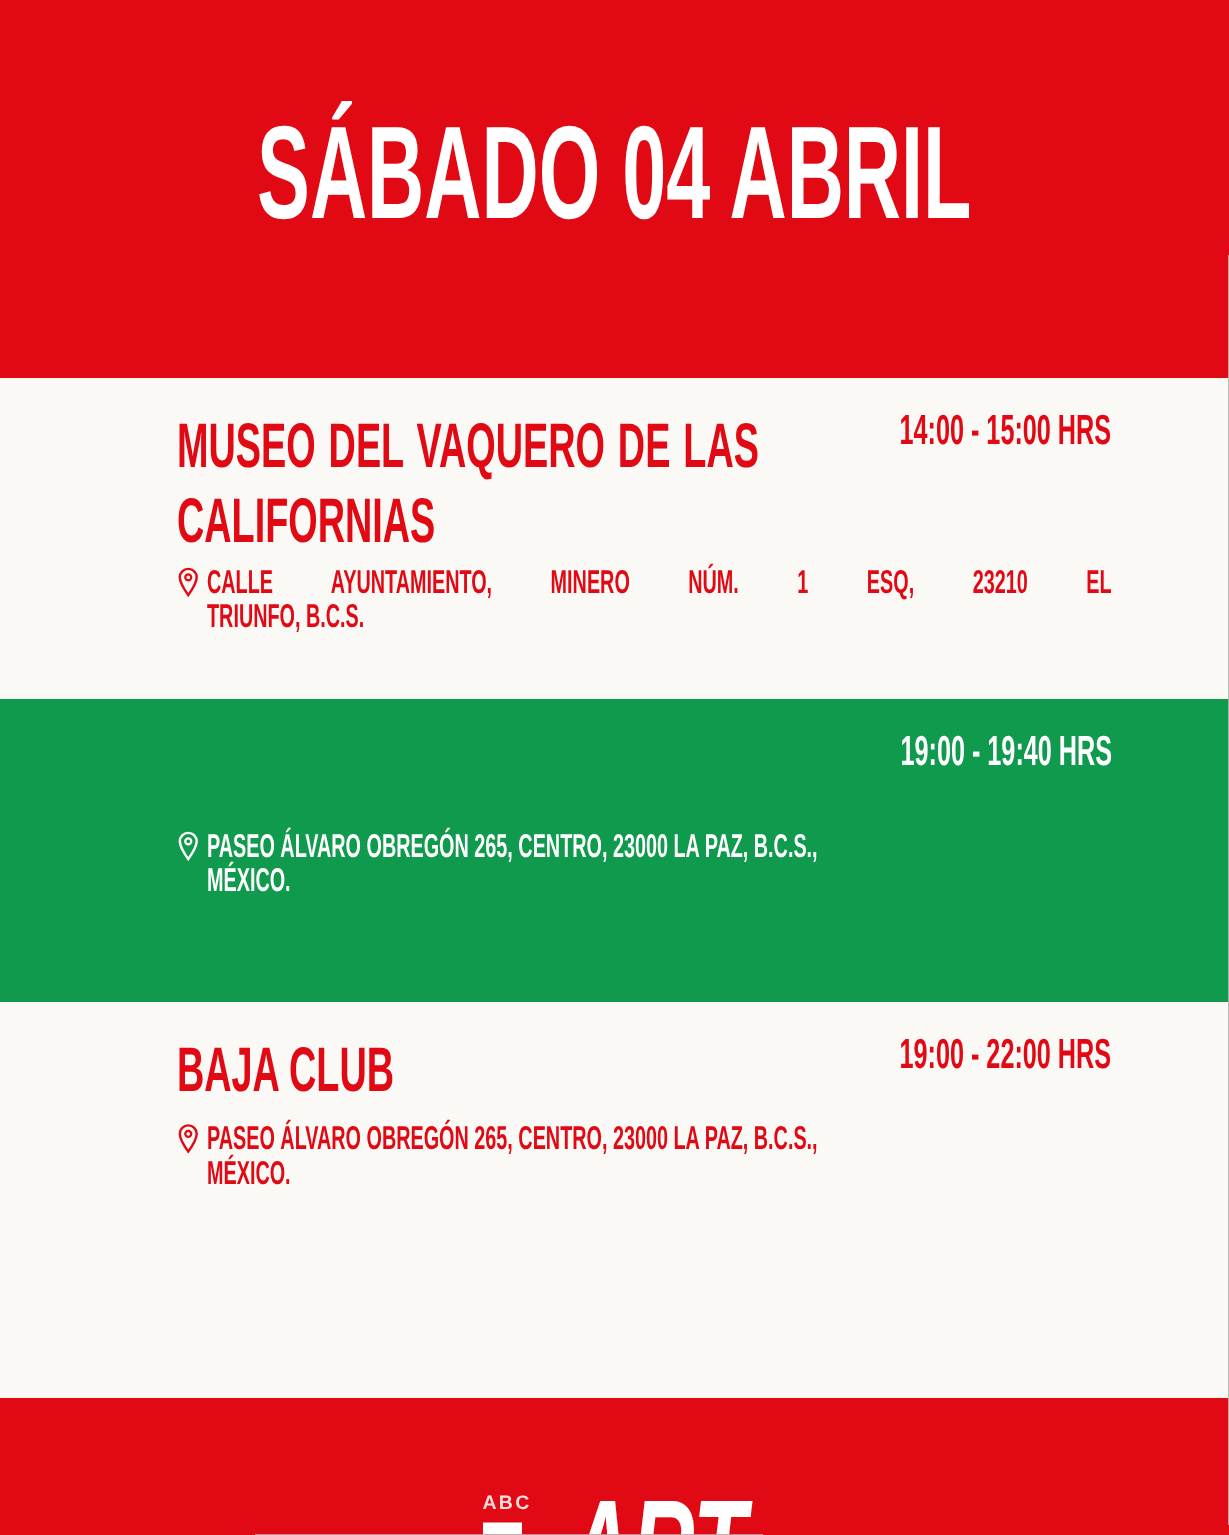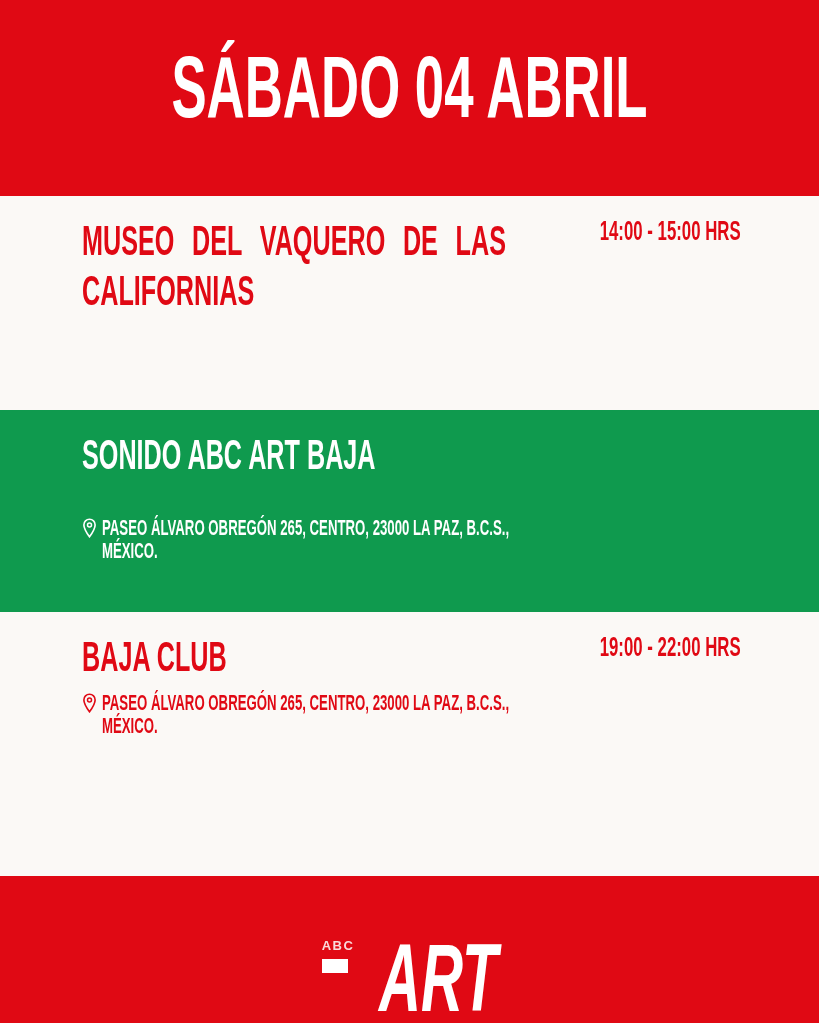--- a/index.html
+++ b/index.html
@@ -10,26 +10,26 @@
     font-family:"Liberation Sans","DejaVu Sans",sans-serif;
     font-weight:bold;
   }
   
   .cx-l>.cx-i{ width:166.67%; transform:scaleX(0.6); transform-origin:0 0; }
   .cx-c>.cx-i{ width:166.67%; margin-left:-33.333%; transform:scaleX(0.6); transform-origin:50% 0; text-align:center; }
   .cx-r>.cx-i{ width:166.67%; margin-left:-66.67%; transform:scaleX(0.6); transform-origin:100% 0; text-align:right; }
   .jl{ text-align:justify; text-align-last:justify; }
 
   .band-header{
-    height:196px; background:#E00914; color:#fff;
+    height:252px; background:#E00914; color:#fff;
     display:flex; align-items:center; justify-content:center; padding-bottom:22px;
   }
   .band-header h1{ font-size:88px; line-height:1; white-space:nowrap; }
 
-  section.event{ padding:20px 78px 0 82px; }
+  section.event{ padding:20px 78px 0 118px; }
   .ev-1{ height:214px; padding-top:20px; color:#E00914; }
   .ev-2{ height:202px; padding-top:6px;  background:#0F9A4E; color:#fff; }
   .ev-3{ height:264px; padding-top:12px; color:#E00914; }
 
   .head-row{ display:flex; align-items:flex-start; }
   .title-col{ width:465px; }
   .title{ font-size:42px; line-height:1.18; }
   .time-col{ flex:1; }
   .time{ font-size:28px; line-height:30px; white-space:nowrap; }
 
@@ -74,28 +74,40 @@
       <div class="title-col cx-l">
         <div class="cx-i title">
           <div class="jl">MUSEO DEL VAQUERO DE LAS</div>
           <div>CALIFORNIAS</div>
         </div>
       </div>
       <div class="time-col cx-r">
         <div class="cx-i time">14:00 - 15:00 HRS</div>
       </div>
     </div>
+    <div class="addr-row">
+      <span class="pin">
+        <svg width="15" height="20" viewBox="0 0 24 32">
+            <path d="M12 2C6.9 2 3 6 3 11c0 6.5 9 19 9 19s9-12.5 9-19c0-5-3.9-9-9-9z" fill="none" stroke="currentColor" stroke-width="2.6"></path>
+            <circle cx="12" cy="11" r="3.2" fill="none" stroke="currentColor" stroke-width="2.4"></circle>
+          </svg>
+      </span>
+      <div class="addr-text cx-l">
+        <div class="cx-i">
+          <div class="jl">CALLE AYUNTAMIENTO, MINERO NÚM. 1 ESQ, 23210 EL</div>
+          <div>TRIUNFO, B.C.S.</div>
+        </div>
+      </div>
+    </div>
   </section>
 
   <section class="event ev-2">
     <div class="head-row">
-      <div class="title-col cx-l">
-        <div class="cx-i title">
-          <div>SONIDO ABC ART BAJA</div>
-        </div>
+      <div class="time-col cx-r">
+        <div class="cx-i time">19:00 - 19:40 HRS</div>
       </div>
     </div>
     <div class="addr-row">
       <span class="pin">
         <svg width="15" height="20" viewBox="0 0 24 32">
             <path d="M12 2C6.9 2 3 6 3 11c0 6.5 9 19 9 19s9-12.5 9-19c0-5-3.9-9-9-9z" fill="none" stroke="currentColor" stroke-width="2.6"></path>
             <circle cx="12" cy="11" r="3.2" fill="none" stroke="currentColor" stroke-width="2.4"></circle>
           </svg>
       </span>
       <div class="addr-text cx-l">

